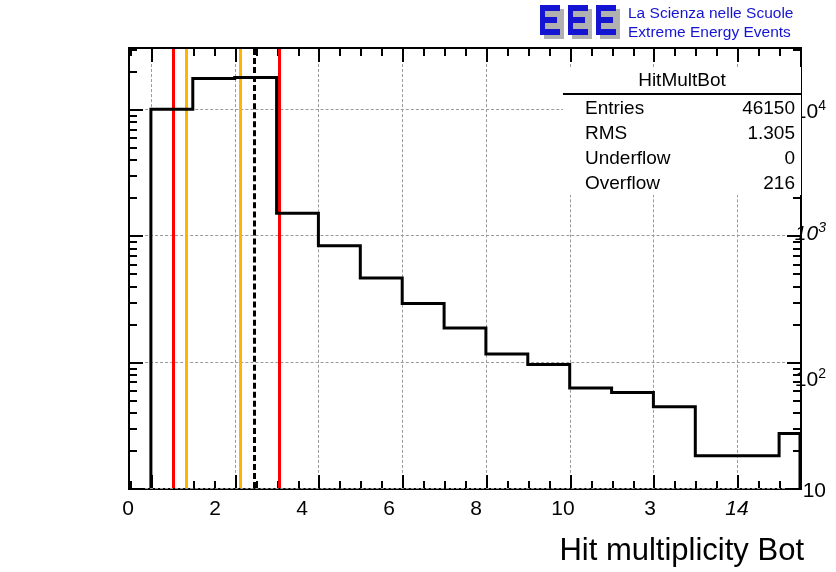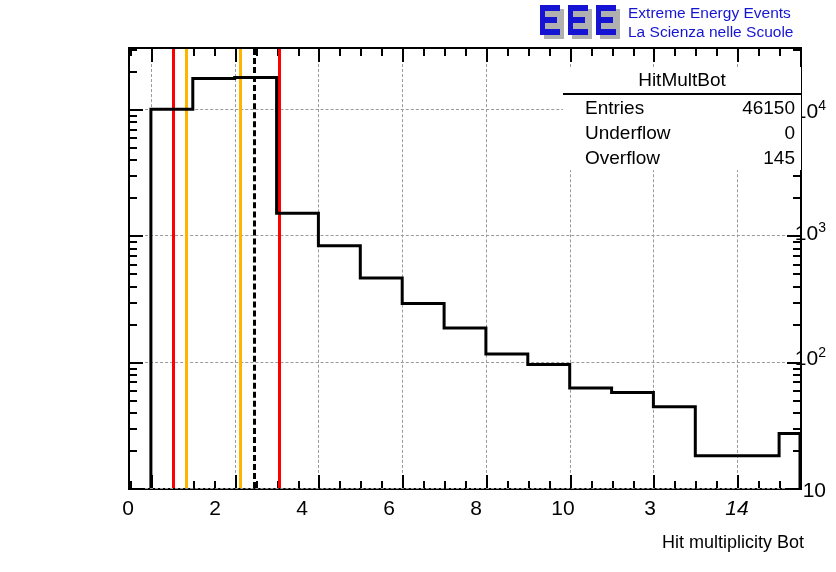--- a/index.html
+++ b/index.html
@@ -45,21 +45,21 @@
   .tick-x-major{bottom:0;width:2px;height:13px;}
   .tick-x-minor{bottom:0;width:2px;height:7px;}
   .tick-x-major-t{top:0;width:2px;height:13px;}
   .tick-x-minor-t{top:0;width:2px;height:7px;}
   .ytext{position:absolute;right:10px;transform:translateY(-50%);font-size:21px;
          white-space:nowrap;text-align:right;}
   .ytext sup{font-size:14px;vertical-align:super;}
   .xtext{position:absolute;top:496px;transform:translateX(-50%);font-size:21px;
          white-space:nowrap;}
 
-  #xaxis-title{position:absolute;right:32px;top:532px;font-size:18px;white-space:nowrap;}
+  #xaxis-title{position:absolute;right:32px;top:532px;font-size:31px;white-space:nowrap;}
 
   
   #hist-svg{position:absolute;left:0;top:0;overflow:visible;}
 
   
   .vmark{position:absolute;top:0;height:100%;width:0;}
   .vmark.red{border-left:3px solid #ff0000;}
   .vmark.orange{border-left:3px solid #ffb400;}
   .vmark.dashed{border-left:3px dashed #000000;}
 
@@ -103,28 +103,28 @@
         <div class="sh"></div>
         <div class="fg">
             <i class="b1"></i>
             <i class="b2"></i>
             <i class="b3"></i>
             <i class="v"></i>
           </div>
       </div>
     </div>
     <div id="eee-text">
+      <div class="eee-line">La Scienza nelle Scuole</div>
       <div class="eee-line">Extreme Energy Events</div>
-      <div class="eee-line">La Scienza nelle Scuole</div>
     </div>
   </div>
 
   <div class="ytext" style="top:490px;">10</div>
-  <div class="ytext" style="top:357px;">10<sup>2</sup></div>
-  <div class="ytext" style="top:232px;">10<sup>3</sup></div>
+  <div class="ytext" style="top:378px;">10<sup>2</sup></div>
+  <div class="ytext" style="top:232px;font-style:italic;">10<sup>3</sup></div>
   <div class="ytext" style="top:110px;">10<sup>4</sup></div>
 
   <div class="xtext" style="left:128px;">0</div>
   <div class="xtext" style="left:215px;">2</div>
   <div class="xtext" style="left:302px;">4</div>
   <div class="xtext" style="left:389px;">6</div>
   <div class="xtext" style="left:476px;">8</div>
   <div class="xtext" style="left:563px;">10</div>
   <div class="xtext" style="left:650px;">3</div>
   <div class="xtext" style="left:737px;font-style:italic;">14</div>
@@ -288,23 +288,27 @@
   </div>
 
   <div id="stats-box">
     <div id="stats-title">HitMultBot</div>
     <div id="stats-rows">
         <div class="stats-row">
           <span class="k">Entries</span>
           <span class="v">46150</span>
         </div>
         <div class="stats-row">
+          <span class="k">RMS</span>
+          <span class="v">1.305</span>
+        </div>
+        <div class="stats-row">
           <span class="k">Underflow</span>
           <span class="v">0</span>
         </div>
         <div class="stats-row">
           <span class="k">Overflow</span>
-          <span class="v">145</span>
+          <span class="v">216</span>
         </div>
       </div>
   </div>
 
 </div>
 
 </body></html>

